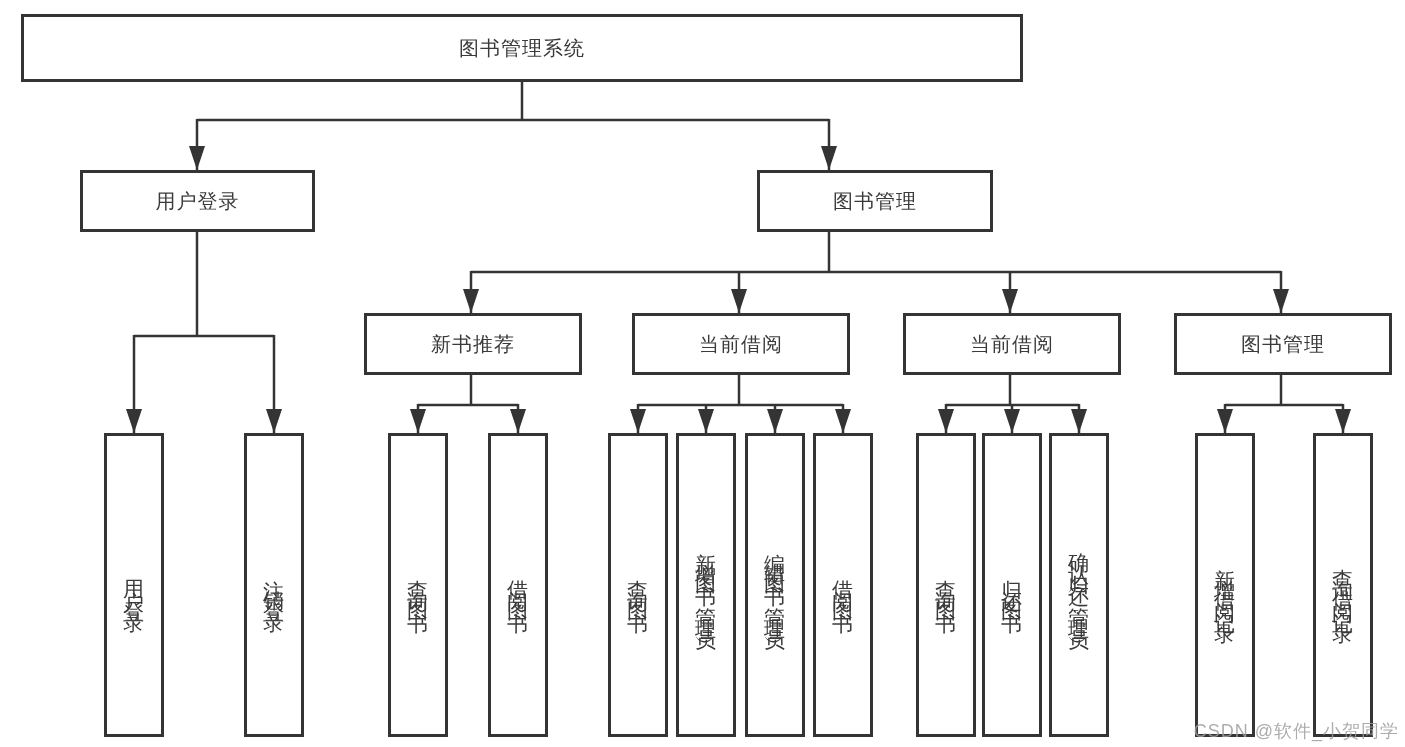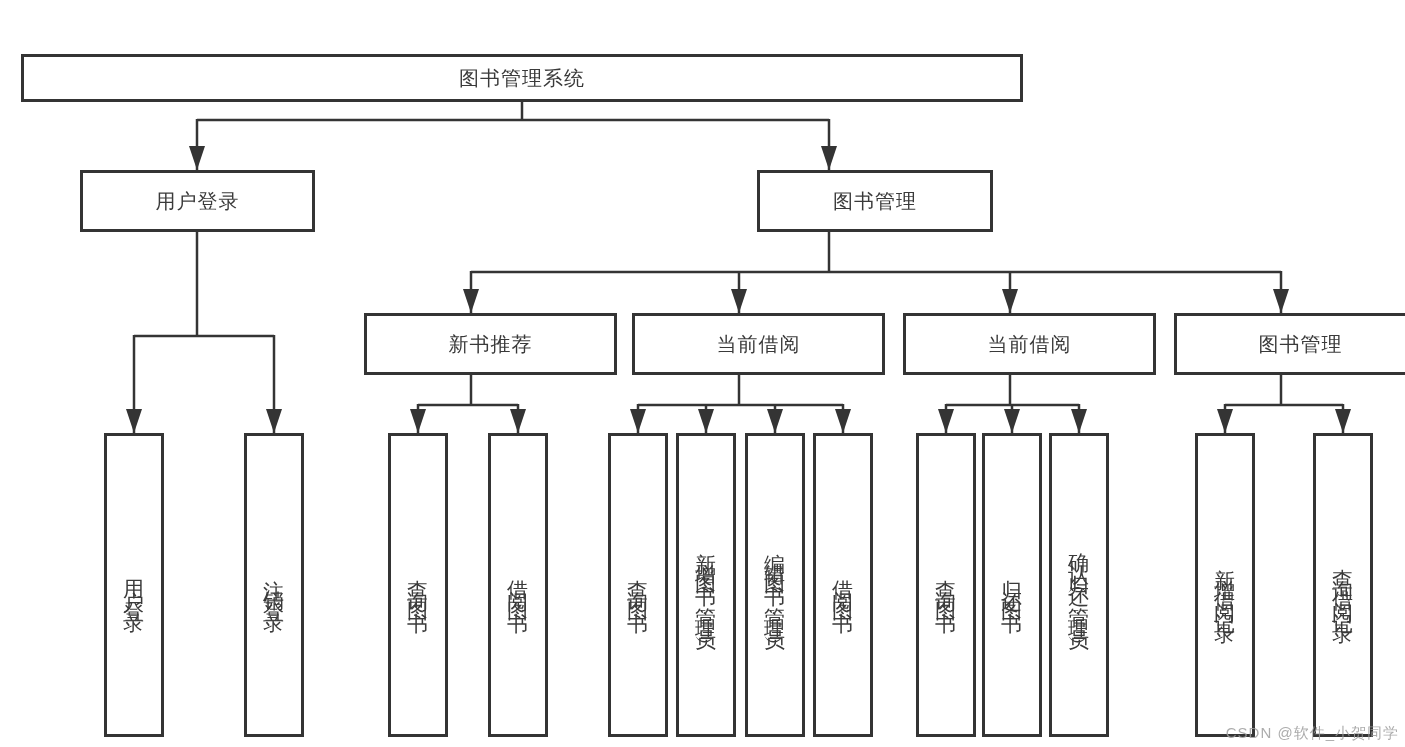--- a/index.html
+++ b/index.html
@@ -26,37 +26,37 @@
     border: 3px solid #343434;
     display: flex;
     align-items: center;
     justify-content: center;
     color: #3a3a3a;
     font-size: 20px;
     letter-spacing: 1px;
     text-align: center;
     line-height: 1;
   }
-  .root-node   { left: 21px;  top: 14px;  width: 1002px; height: 48px; margin-top: 40px; }
+  .root-node   { left: 21px;  top: 14px;  width: 1002px; height: 68px; }
   .lvl2-a      { left: 80px;  top: 170px; width: 235px;  height: 62px; }
   .lvl2-b      { left: 711px; top: 170px; width: 236px;  height: 62px; margin-left: 46px; }
-  .lvl3        { top: 313px; width: 253px; height: 62px; }
+  .lvl3        { top: 313px; width: 218px; height: 62px; }
   .leaf        { top: 433px; width: 60px;  height: 304px; }
   .vtext {
     writing-mode: vertical-rl;
     text-orientation: mixed;
     letter-spacing: 11px;
     font-size: 21px;
     line-height: 1;
   }
   .watermark {
     position: absolute;
     right: 6px;
     bottom: 4px;
-    font-size: 15px;
+    font-size: 18px;
     color: #9e9e9e;
     opacity: 0.85;
     letter-spacing: 1px;
     white-space: nowrap;
   }
 </style>
 </head>
 <body>
 
 <div class="canvas">

